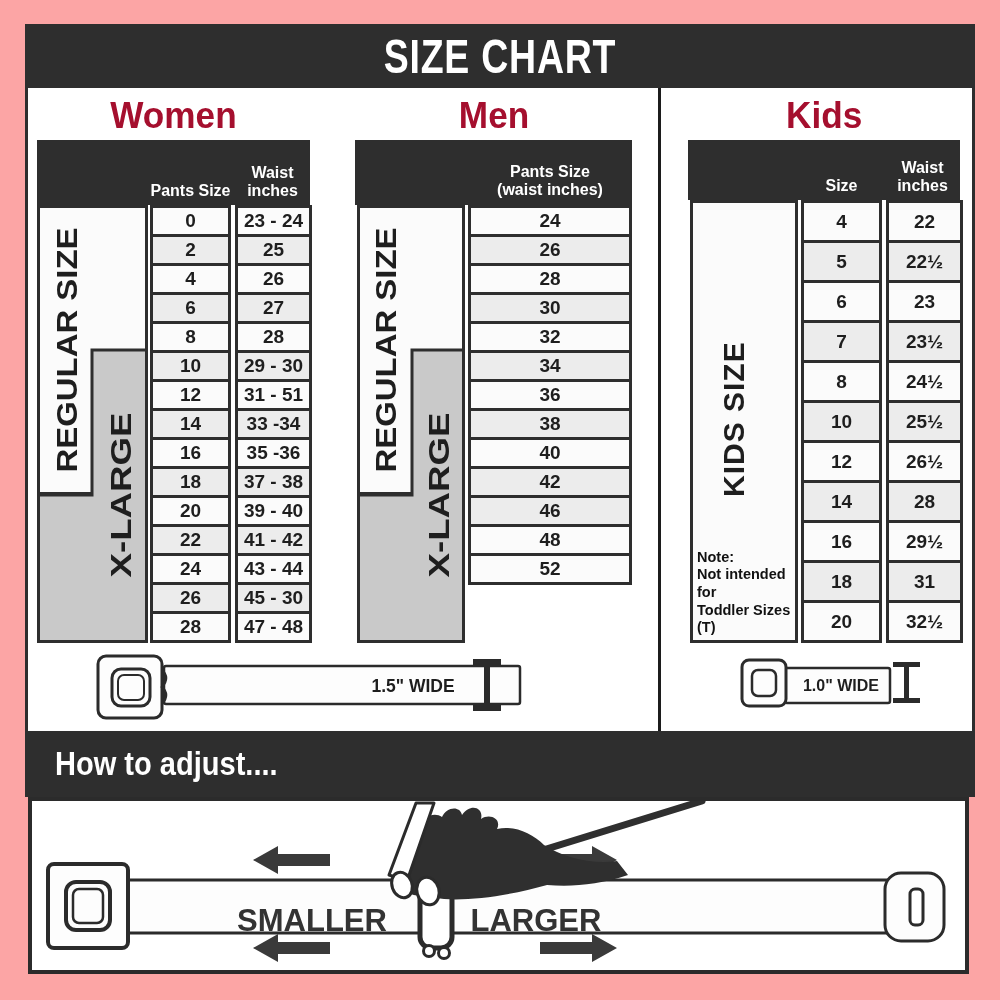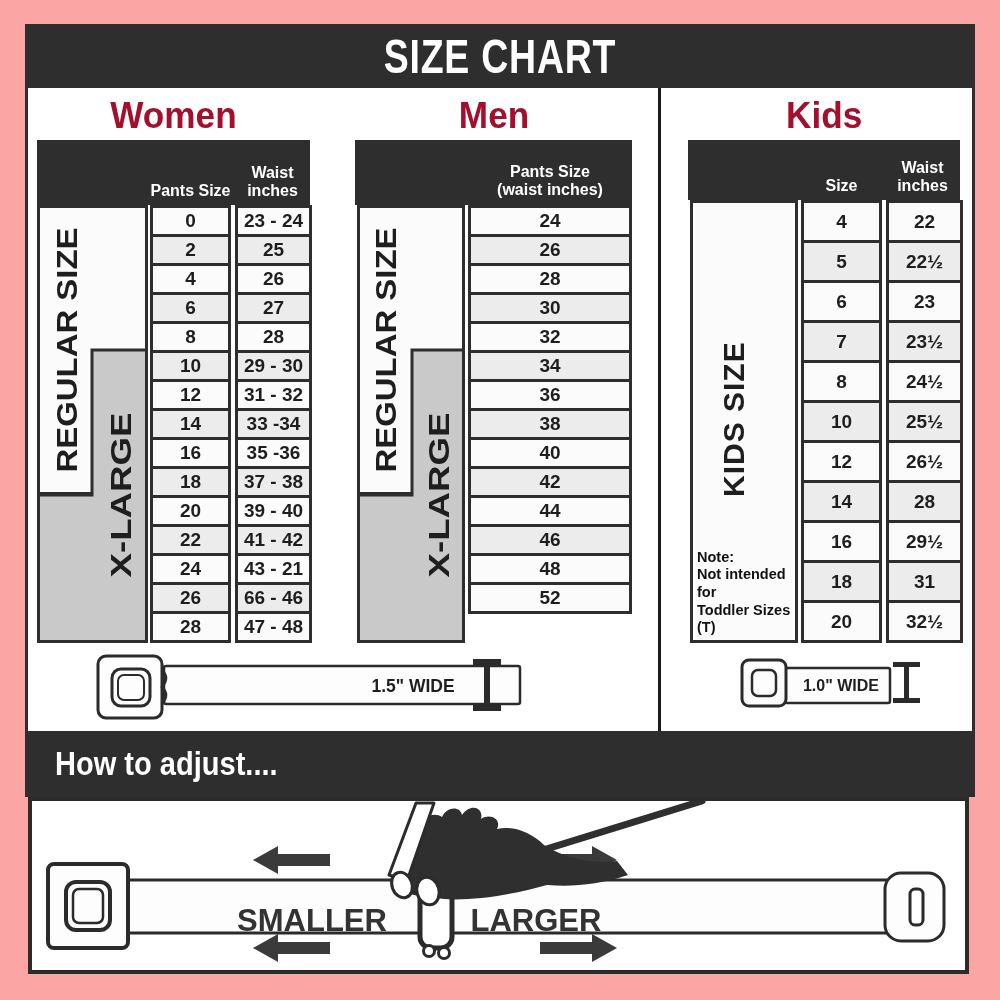--- a/index.html
+++ b/index.html
@@ -100,21 +100,21 @@
       <div class="trow">
         <div class="tcell cw1">8</div>
         <div class="tcell cw2">28</div>
       </div>
       <div class="trow alt">
         <div class="tcell cw1">10</div>
         <div class="tcell cw2">29 - 30</div>
       </div>
       <div class="trow">
         <div class="tcell cw1">12</div>
-        <div class="tcell cw2">31 - 32</div>
+        <div class="tcell cw2">31 - 51</div>
       </div>
       <div class="trow alt">
         <div class="tcell cw1">14</div>
         <div class="tcell cw2">33 -34</div>
       </div>
       <div class="trow">
         <div class="tcell cw1">16</div>
         <div class="tcell cw2">35 -36</div>
       </div>
       <div class="trow alt">
@@ -124,25 +124,25 @@
       <div class="trow">
         <div class="tcell cw1">20</div>
         <div class="tcell cw2">39 - 40</div>
       </div>
       <div class="trow alt">
         <div class="tcell cw1">22</div>
         <div class="tcell cw2">41 - 42</div>
       </div>
       <div class="trow">
         <div class="tcell cw1">24</div>
-        <div class="tcell cw2">43 - 21</div>
+        <div class="tcell cw2">43 - 44</div>
       </div>
       <div class="trow alt">
         <div class="tcell cw1">26</div>
-        <div class="tcell cw2">66 - 46</div>
+        <div class="tcell cw2">45 - 30</div>
       </div>
       <div class="trow">
         <div class="tcell cw1">28</div>
         <div class="tcell cw2">47 - 48</div>
       </div>
     </div>
 
   <div class="abs thead" style="left:355px;top:140px;width:277px;height:65px;">
     <div class="hlabel" style="left:113px;width:164px;bottom:6px;">Pants Size
 (waist inches)</div>
@@ -176,23 +176,20 @@
         <div class="tcell cwm">36</div>
       </div>
       <div class="trow alt">
         <div class="tcell cwm">38</div>
       </div>
       <div class="trow">
         <div class="tcell cwm">40</div>
       </div>
       <div class="trow alt">
         <div class="tcell cwm">42</div>
-      </div>
-      <div class="trow">
-        <div class="tcell cwm">44</div>
       </div>
       <div class="trow alt">
         <div class="tcell cwm">46</div>
       </div>
       <div class="trow">
         <div class="tcell cwm">48</div>
       </div>
       <div class="trow">
         <div class="tcell cwm">52</div>
       </div>

